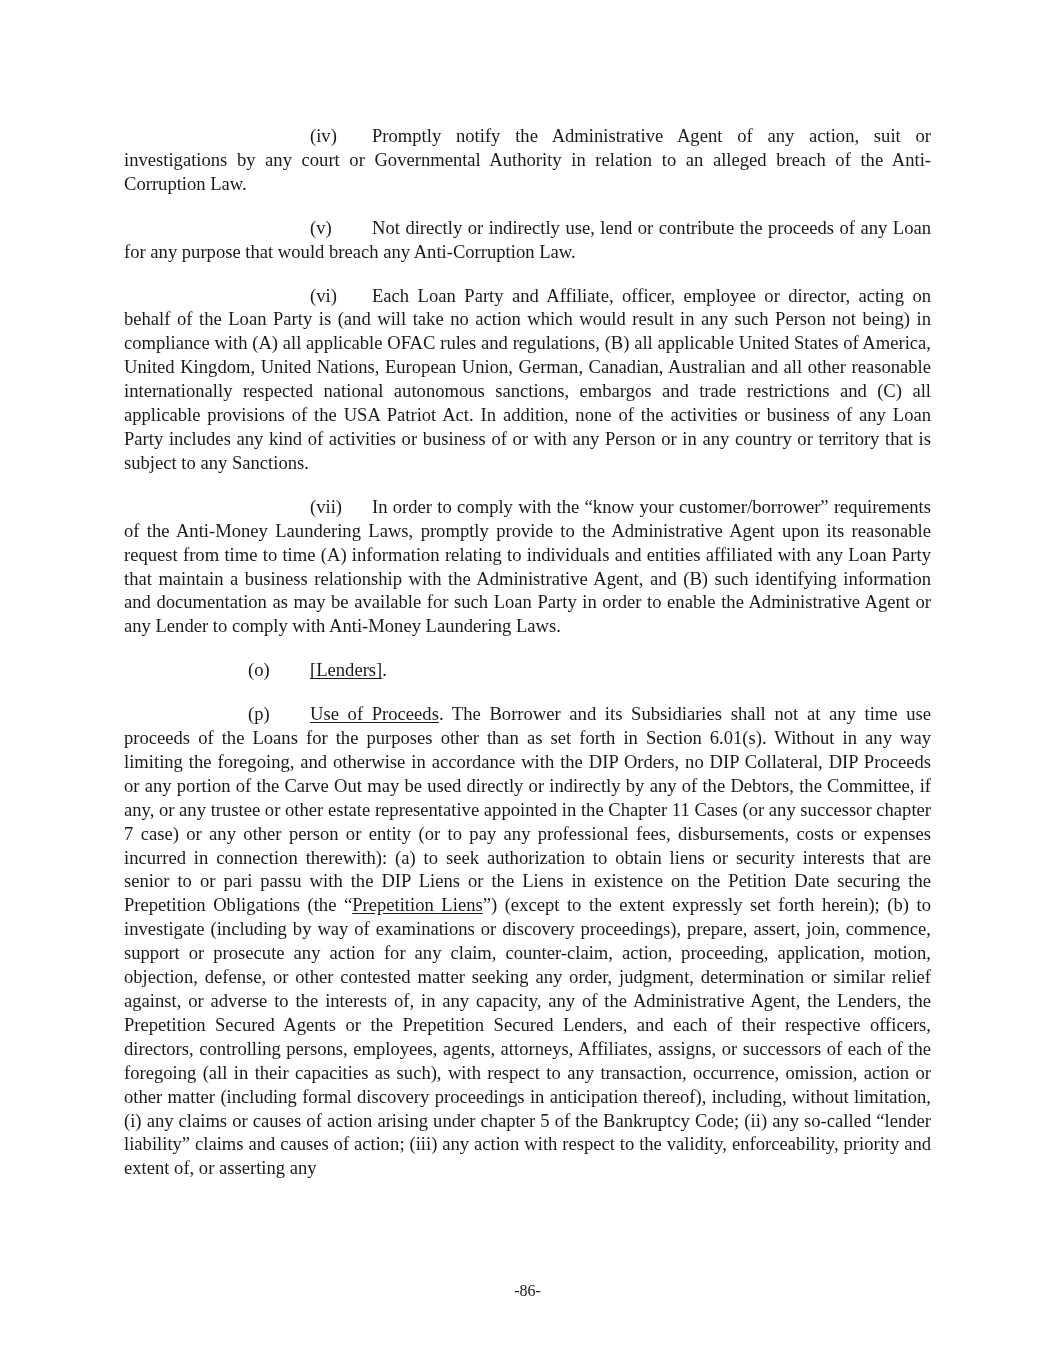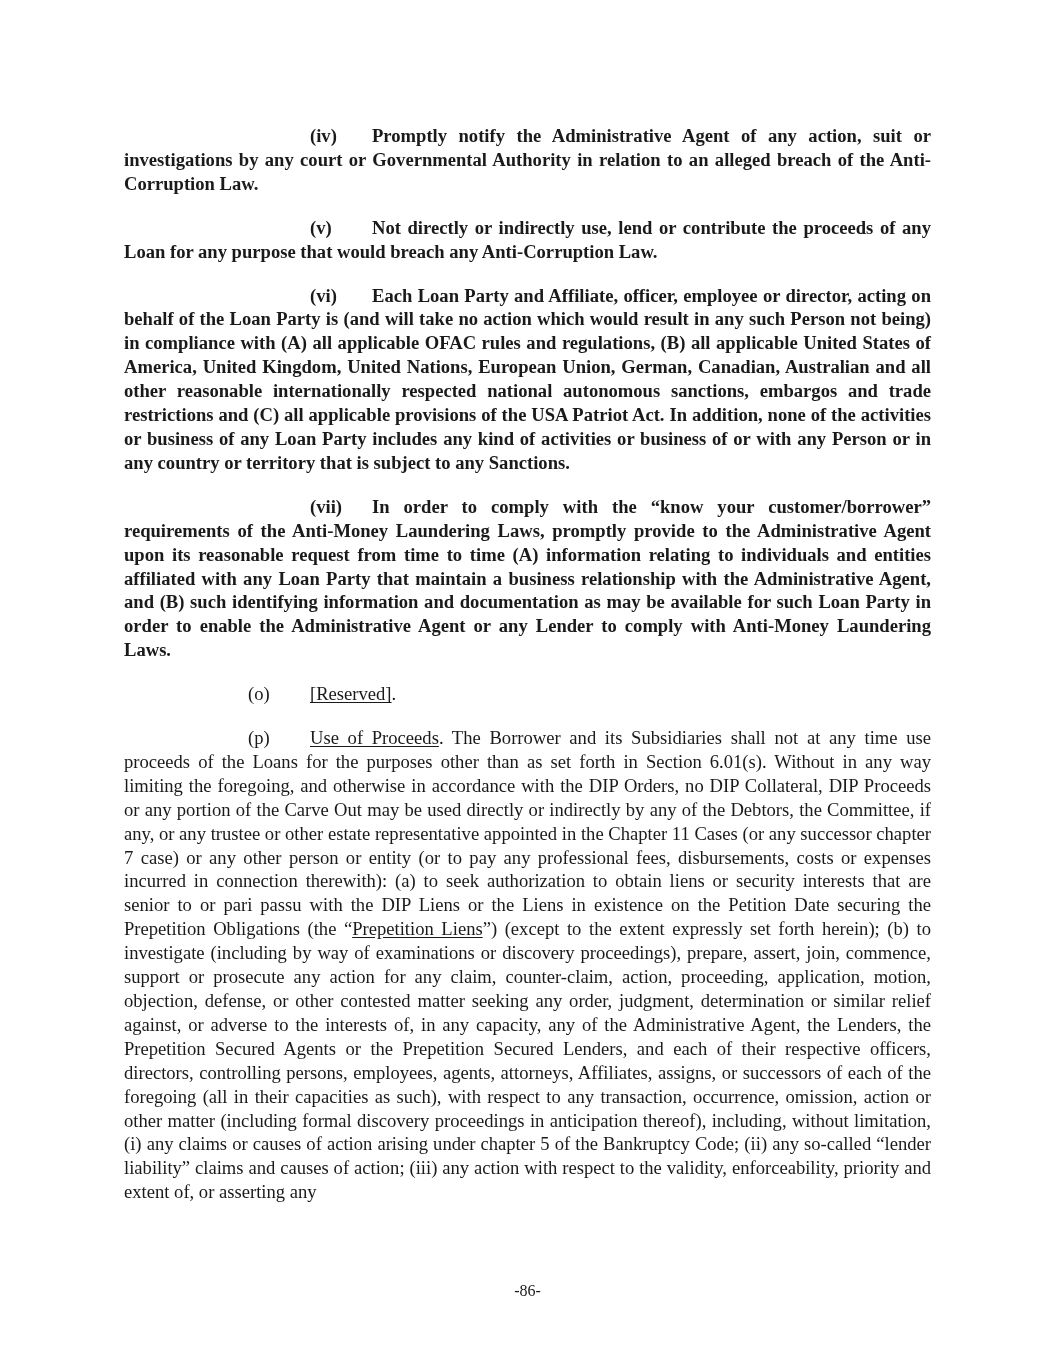--- a/index.html
+++ b/index.html
@@ -3,21 +3,21 @@
   <meta charset="utf-8">
   <style>
     html, body { margin: 0; padding: 0; background: #ffffff; }
     body { width: 1055px; height: 1365px; position: relative; overflow: hidden; }
     .page {
       position: absolute; left: 124px; top: 124px; width: 807px;
       font-family: "Liberation Serif", serif; font-size: 18.6px; line-height: 23.9px;
       color: #1a1a1a;
     }
     .para { margin: 0 0 20px 0; text-align: justify; text-align-last: left; }
-    .para.indent2 { text-indent: 186px; font-weight: bold; }
+    .para.indent2 { text-indent: 186px; }
     .para.indent1 { text-indent: 124px; }
     .label { display: inline-block; text-indent: 0; }
     .label.l2 { width: 62px; }
     .label.l1 { width: 62px; }
     .u { text-decoration: underline; text-underline-offset: 2px; }
     .i { }
     .footer {
       position: absolute; left: 0; width: 1055px; top: 1282px; text-align: center;
       font-family: "Liberation Serif", serif; font-size: 16px; color: #1a1a1a;
     }
@@ -28,19 +28,19 @@
 <div class="page">
 
   <p class="para indent2"><span class="label l2">(iv)</span><span>Promptly notify the Administrative Agent of any action, suit or investigations by any court or Governmental Authority in relation to an alleged breach of the Anti-Corruption Law.</span></p>
 
   <p class="para indent2"><span class="label l2">(v)</span><span>Not directly or indirectly use, lend or contribute the proceeds of any Loan for any purpose that would breach any Anti-Corruption Law.</span></p>
 
   <p class="para indent2"><span class="label l2">(vi)</span><span>Each Loan Party and Affiliate, officer, employee or director, acting on behalf of the Loan Party is (and will take no action which would result in any such Person not being) in compliance with (A) all applicable OFAC rules and regulations, (B) all applicable United States of America, United Kingdom, United Nations, European Union, German, Canadian, Australian and all other reasonable internationally respected national autonomous sanctions, embargos and trade restrictions and (C) all applicable provisions of the USA Patriot Act.  In addition, none of the activities or business of any Loan Party includes any kind of activities or business of or with any Person or in any country or territory that is subject to any Sanctions.</span></p>
 
   <p class="para indent2"><span class="label l2">(vii)</span><span>In order to comply with the “know your customer/borrower” requirements of the Anti-Money Laundering Laws, promptly provide to the Administrative Agent upon its reasonable request from time to time (A) information relating to individuals and entities affiliated with any Loan Party that maintain a business relationship with the Administrative Agent, and (B) such identifying information and documentation as may be available for such Loan Party in order to enable the Administrative Agent or any Lender to comply with Anti-Money Laundering Laws.</span></p>
 
-  <p class="para indent1"><span class="label l1">(o)</span><span class="u">[Reserved]</span><span>.</span></p>
+  <p class="para indent1"><span class="label l1">(o)</span><span class="u">[Lenders]</span><span>.</span></p>
 
   <p class="para indent1"><span class="label l1">(p)</span><span class="u">Use of Proceeds</span><span>. The Borrower and its Subsidiaries shall not at any time use proceeds of the Loans for the purposes other than as set forth in Section 6.01(s).  Without in any way limiting the foregoing, and otherwise in accordance with the DIP Orders, no DIP Collateral, DIP Proceeds or any portion of the Carve Out may be used directly or indirectly by any of the Debtors, the Committee, if any, or any trustee or other estate representative appointed in the Chapter 11 Cases (or any successor chapter 7 case) or any other person or entity (or to pay any professional fees, disbursements, costs or expenses incurred in connection therewith): (a) to seek authorization to obtain liens or security interests that are senior to or </span><span class="i">pari passu</span><span> with the DIP Liens or the Liens in existence on the Petition Date securing the Prepetition Obligations (the “</span><span class="u">Prepetition Liens</span><span>”) (except to the extent expressly set forth herein); (b) to investigate (including by way of examinations or discovery proceedings), prepare, assert, join, commence, support or prosecute any action for any claim, counter-claim, action, proceeding, application, motion, objection, defense, or other contested matter seeking any order, judgment, determination or similar relief against, or adverse to the interests of, in any capacity, any of the Administrative Agent, the Lenders, the Prepetition Secured Agents or the Prepetition Secured Lenders, and each of their respective officers, directors, controlling persons, employees, agents, attorneys, Affiliates, assigns, or successors of each of the foregoing (all in their capacities as such), with respect to any transaction, occurrence, omission, action or other matter (including formal discovery proceedings in anticipation thereof), including, without limitation, (i) any claims or causes of action arising under chapter 5 of the Bankruptcy Code; (ii) any so-called “lender liability” claims and causes of action; (iii) any action with respect to the validity, enforceability, priority and extent of, or asserting any</span></p>
 
 </div>
 
 <div class="footer">-86-</div>
 
 </body></html>

